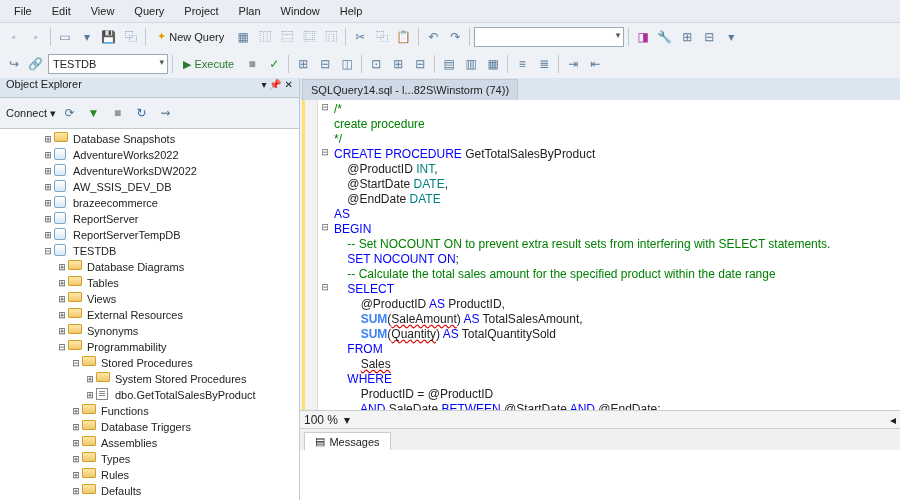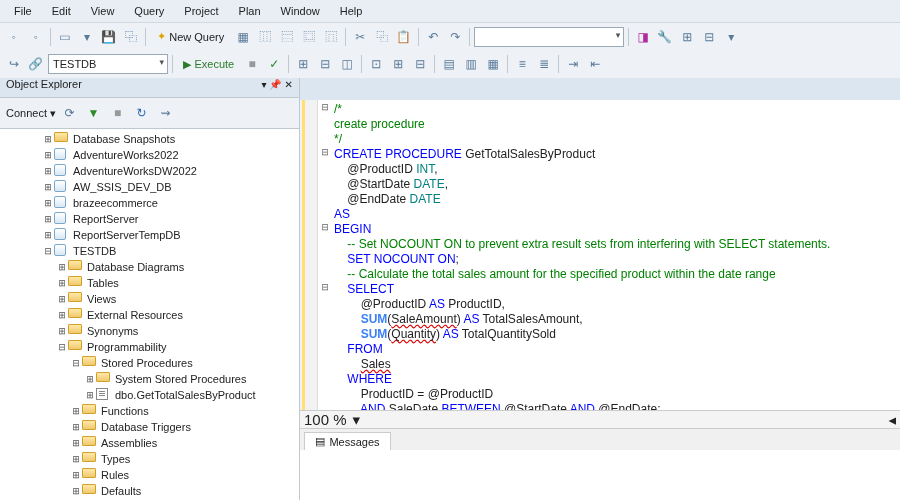--- a/index.html
+++ b/index.html
@@ -32,21 +32,21 @@
 .tab { height:21px; padding:0 8px; display:flex; align-items:center; gap:6px; font-size:11px; border:1px solid #c0c8d0; border-bottom:none; margin-right:2px; position:relative; }
 .tab.active { background:#fff4c0; border-top:2px solid #f0a020; }
 .tab.inactive { background:#d0dae6; }
 .tab .close { font-size:11px; color:#555; }
 .editor { flex:1; background:#fff; overflow:auto; font-family:Consolas,monospace; font-size:12px; line-height:1.25; position:relative; }
 .gutter { position:absolute; left:0; top:0; bottom:0; width:18px; background:#f2f2f2; border-right:1px solid #ddd; }
 .gutter::before { content:""; position:absolute; left:2px; top:0; width:3px; height:100%; background:#ffe070; }
 .code { padding:2px 4px 2px 34px; white-space:pre; }
 .fold { position:absolute; left:20px; width:10px; text-align:center; color:#666; font-size:9px; cursor:default; }
 .kw { color:#0000ff; } .cm { color:#008000; } .ty { color:#008080; } .fn { color:#3b82f6;font-weight:bold; } .s { text-decoration:underline wavy #d00; text-decoration-skip-ink:none; }
-.zoom { height:18px; background:#f4f4f4; border-top:1px solid #ccc; display:flex; align-items:center; font-size:15px; padding:0 4px; gap:6px; }
+.zoom { height:18px; background:#f4f4f4; border-top:1px solid #ccc; display:flex; align-items:center; font-size:12px; padding:0 4px; gap:6px; }
 .msgtabs { height:22px; background:#f0f0f0; border-top:1px solid #ccc; display:flex; align-items:flex-end; padding-left:4px; }
 .msgtab { padding:2px 10px; border:1px solid #ccc; border-bottom:none; background:#fff; font-size:11px; display:flex; align-items:center; gap:4px; }
 .messages { background:#fff; padding:6px 10px; font-family:Consolas,monospace; font-size:11px; height:50px; }
 </style>
 </head>
 <body>
 
 <div class="menubar" id="menubar">
     <span>File</span>
     <span>Edit</span>
@@ -308,20 +308,23 @@
           <span class="ficon">
             <div class="folder"></div>
           </span>
           <span class="label">Plan Guides</span>
         </div>
       </div>
   </div>
 
   <div class="editor-pane">
     <div class="tabs">
+      <div class="tab inactive">
+        <span>SQLQuery14.sql - l...82S\Winstorm (74))</span>
+      </div>
     </div>
     <div class="editor">
       <div class="gutter"></div>
       <div class="code" id="code"><div style="position: relative;"><span class="fold" style="left: -14px;">⊟</span><span class="cm">/*</span></div><div style="position: relative;"><span class="cm">create procedure</span></div><div style="position: relative;"><span class="cm">*/</span></div><div style="position: relative;"><span></span></div><div style="position: relative;"><span class="fold" style="left: -14px;">⊟</span><span><span class="kw">CREATE</span> <span class="kw">PROCEDURE</span> GetTotalSalesByProduct</span></div><div style="position: relative;"><span>    @ProductID <span class="ty">INT</span>,</span></div><div style="position: relative;"><span>    @StartDate <span class="ty">DATE</span>,</span></div><div style="position: relative;"><span>    @EndDate <span class="ty">DATE</span></span></div><div style="position: relative;"><span><span class="kw">AS</span></span></div><div style="position: relative;"><span class="fold" style="left: -14px;">⊟</span><span><span class="kw">BEGIN</span></span></div><div style="position: relative;"><span>    <span class="cm">-- Set NOCOUNT ON to prevent extra result sets from interfering with SELECT statements.</span></span></div><div style="position: relative;"><span>    <span class="kw">SET</span> <span class="kw">NOCOUNT</span> <span class="kw">ON</span>;</span></div><div style="position: relative;"><span></span></div><div style="position: relative;"><span>    <span class="cm">-- Calculate the total sales amount for the specified product within the date range</span></span></div><div style="position: relative;"><span class="fold" style="left: -14px;">⊟</span><span>    <span class="kw">SELECT</span></span></div><div style="position: relative;"><span>        @ProductID <span class="kw">AS</span> ProductID,</span></div><div style="position: relative;"><span>        <span class="fn">SUM</span>(<span class="s">SaleAmount</span>) <span class="kw">AS</span> TotalSalesAmount,</span></div><div style="position: relative;"><span>        <span class="fn">SUM</span>(<span class="s">Quantity</span>) <span class="kw">AS</span> TotalQuantitySold</span></div><div style="position: relative;"><span>    <span class="kw">FROM</span></span></div><div style="position: relative;"><span>        <span class="s">Sales</span></span></div><div style="position: relative;"><span>    <span class="kw">WHERE</span></span></div><div style="position: relative;"><span>        ProductID = @ProductID</span></div><div style="position: relative;"><span>        <span class="kw">AND</span> <span class="s">SaleDate</span> <span class="kw">BETWEEN</span> @StartDate <span class="kw">AND</span> @EndDate;</span></div></div>
     </div>
     <div class="zoom">
       <span>100 %</span>
       <span>▾</span>
       <span style="flex:1"></span>
       <span>◂</span>

